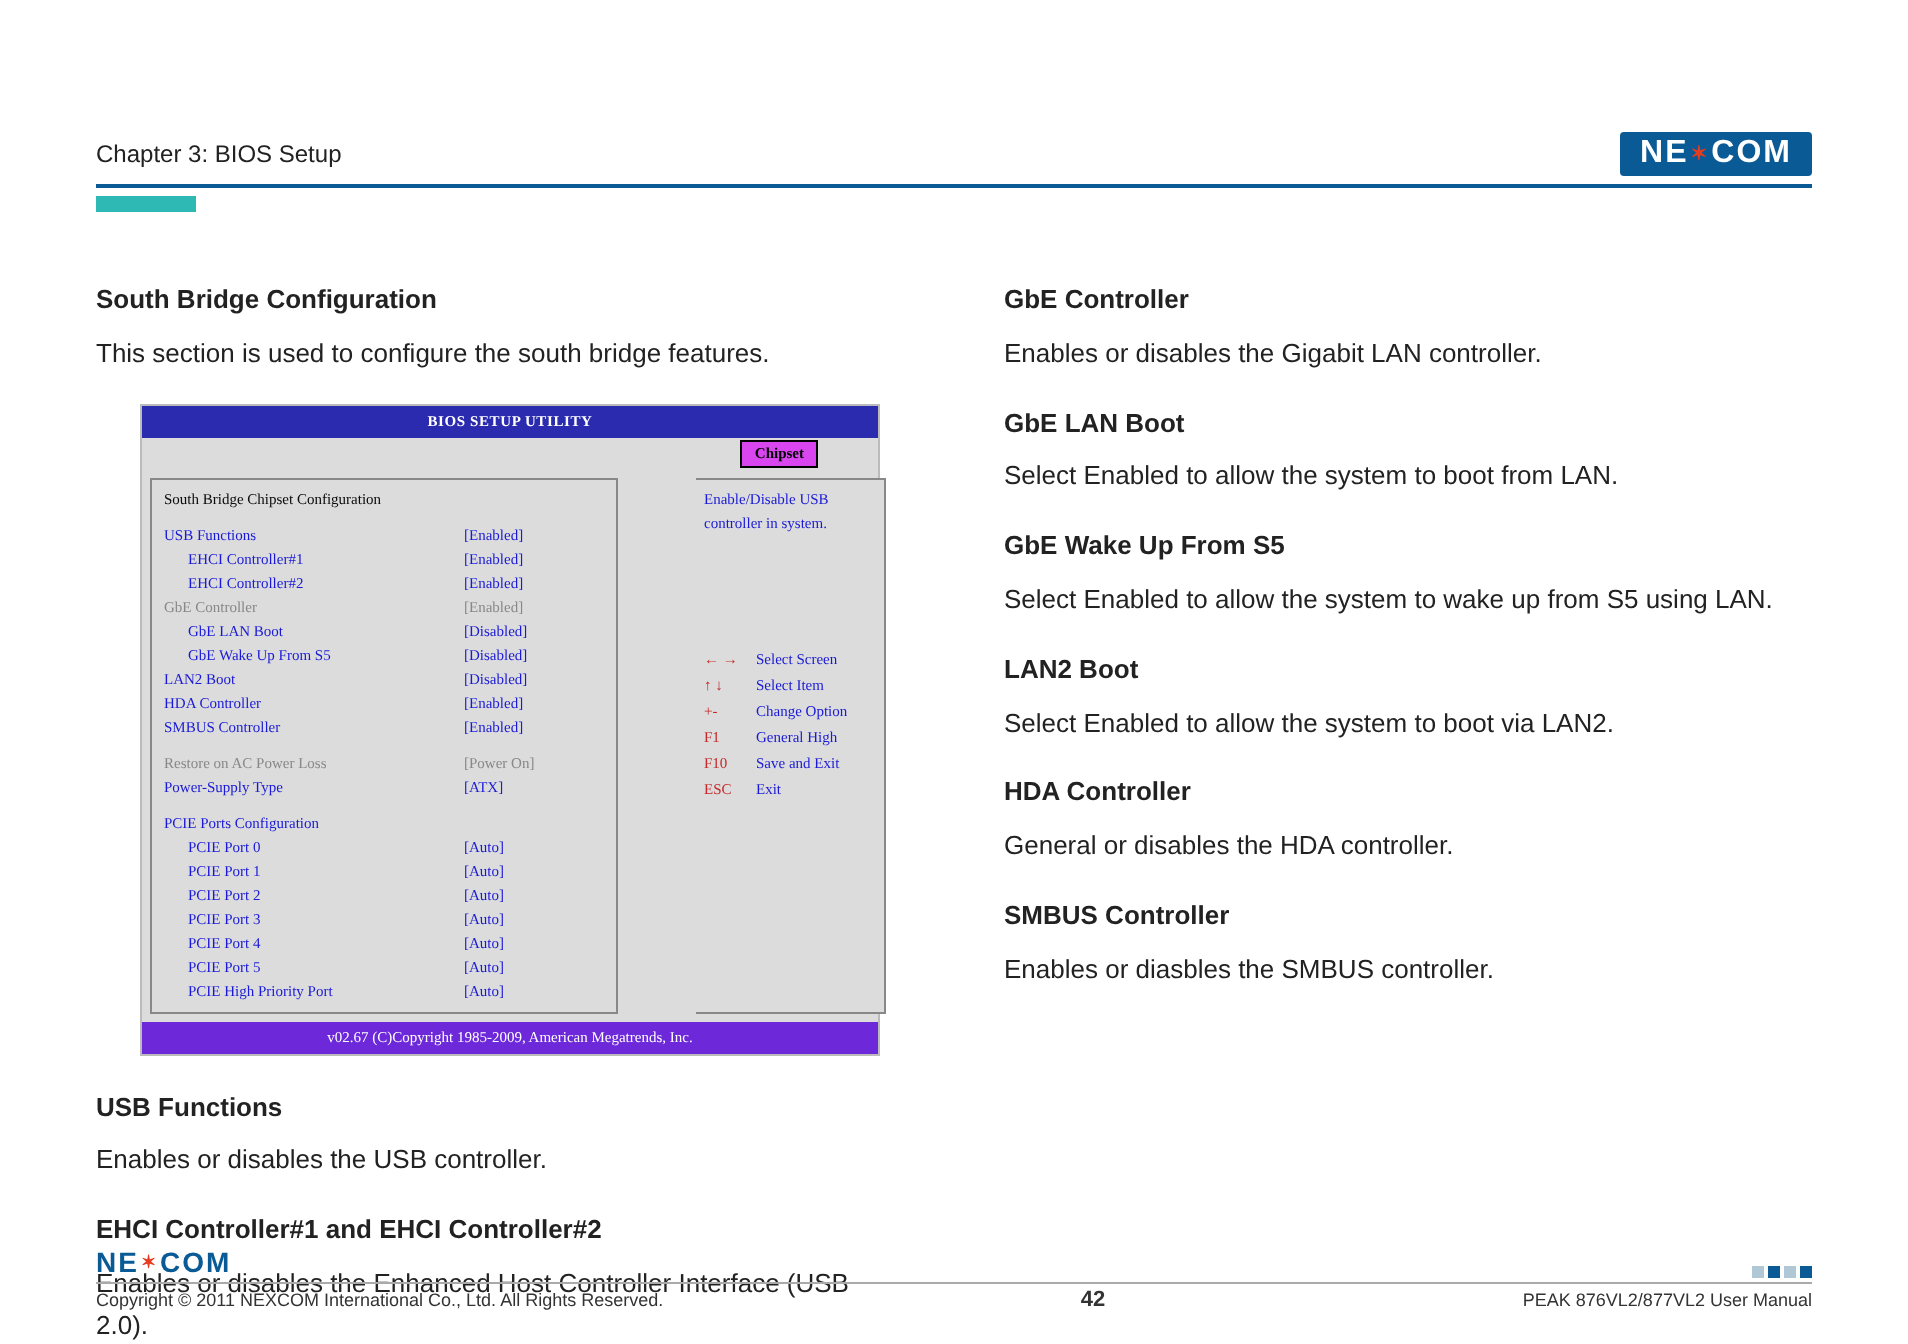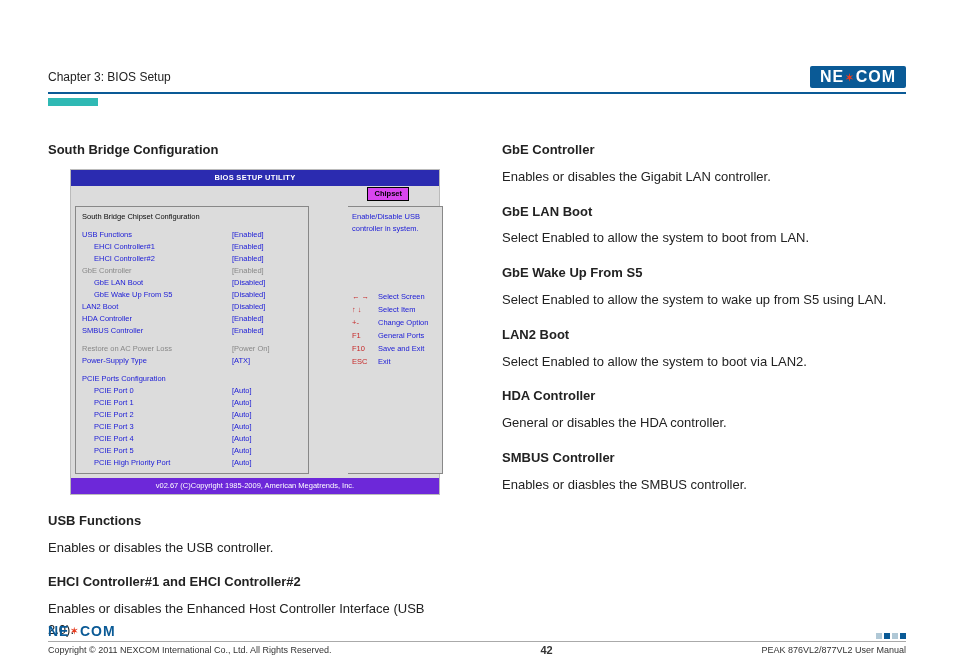--- a/index.html
+++ b/index.html
@@ -22,21 +22,21 @@
   .logo-dot { color: #e63b1e; font-size: 10px; margin: 0 1px; }
   .rule-top { height: 2px; background: #0a5a96; margin: 2px 0 4px 0; }
   .accent-bar { width: 50px; height: 8px; background: #2fb9b4; margin-bottom: 28px; }
   .columns { display: flex; gap: 50px; }
   .col { flex: 1 1 0; font-size: 13px; line-height: 1.6; }
   .col h3 { font-size: 13px; font-weight: 700; margin: 6px 0 6px 0; }
   .col p { margin-bottom: 14px; }
   
   .bios-wrap {
     width: 370px; margin: 8px 0 16px 22px;
-    border: 1px solid #bbb; background: #f0f0f0; font-family: Liberation Sans, sans-serif;
+    border: 1px solid #bbb; background: #f0f0f0; font-family: Liberation Serif, serif;
     font-size: 7.5px; color: #0a0a0a;
   }
   .bios-title { background: #2b2bb0; color: #fff; text-align: center; font-weight: 700; padding: 2px 0; letter-spacing: .3px; }
   .bios-tabs { background: #dcdcdc; padding: 1px 0; display: flex; justify-content: flex-end; }
   .bios-tab {
     background: #d946ef; color: #000; padding: 0 6px; font-weight: 700; font-size: 7.5px;
     border: 1px solid #000; margin-right: 30px;
   }
   .bios-body {
     display: flex; background: #dcdcdc; padding: 4px; gap: 39px;
@@ -85,20 +85,21 @@
       <span class="logo-dot">✶</span>
       <span>COM</span>
   </div>
 </div>
 <div class="rule-top"></div>
 <div class="accent-bar"></div>
 
 <div class="columns">
   <div class="col">
     <h3>South Bridge Configuration</h3>
+    <p>This section is used to configure the south bridge features.</p>
 
     <div class="bios-wrap">
       <div class="bios-title">BIOS SETUP UTILITY</div>
       <div class="bios-tabs">
         <div class="bios-tab">Chipset</div>
       </div>
       <div class="bios-body">
         <div class="bios-left">
           <div style="margin-bottom:6px;">South Bridge Chipset Configuration</div>
           <div id="bios-rows1">
@@ -193,21 +194,21 @@
               <div class="krow">
                 <div class="kk">↑ ↓</div>
                 <div class="kd">Select Item</div>
               </div>
               <div class="krow">
                 <div class="kk">+-</div>
                 <div class="kd">Change Option</div>
               </div>
               <div class="krow">
                 <div class="kk">F1</div>
-                <div class="kd">General Ports</div>
+                <div class="kd">General High</div>
               </div>
               <div class="krow">
                 <div class="kk">F10</div>
                 <div class="kd">Save and Exit</div>
               </div>
               <div class="krow">
                 <div class="kk">ESC</div>
                 <div class="kd">Exit</div>
               </div>
             </div>

